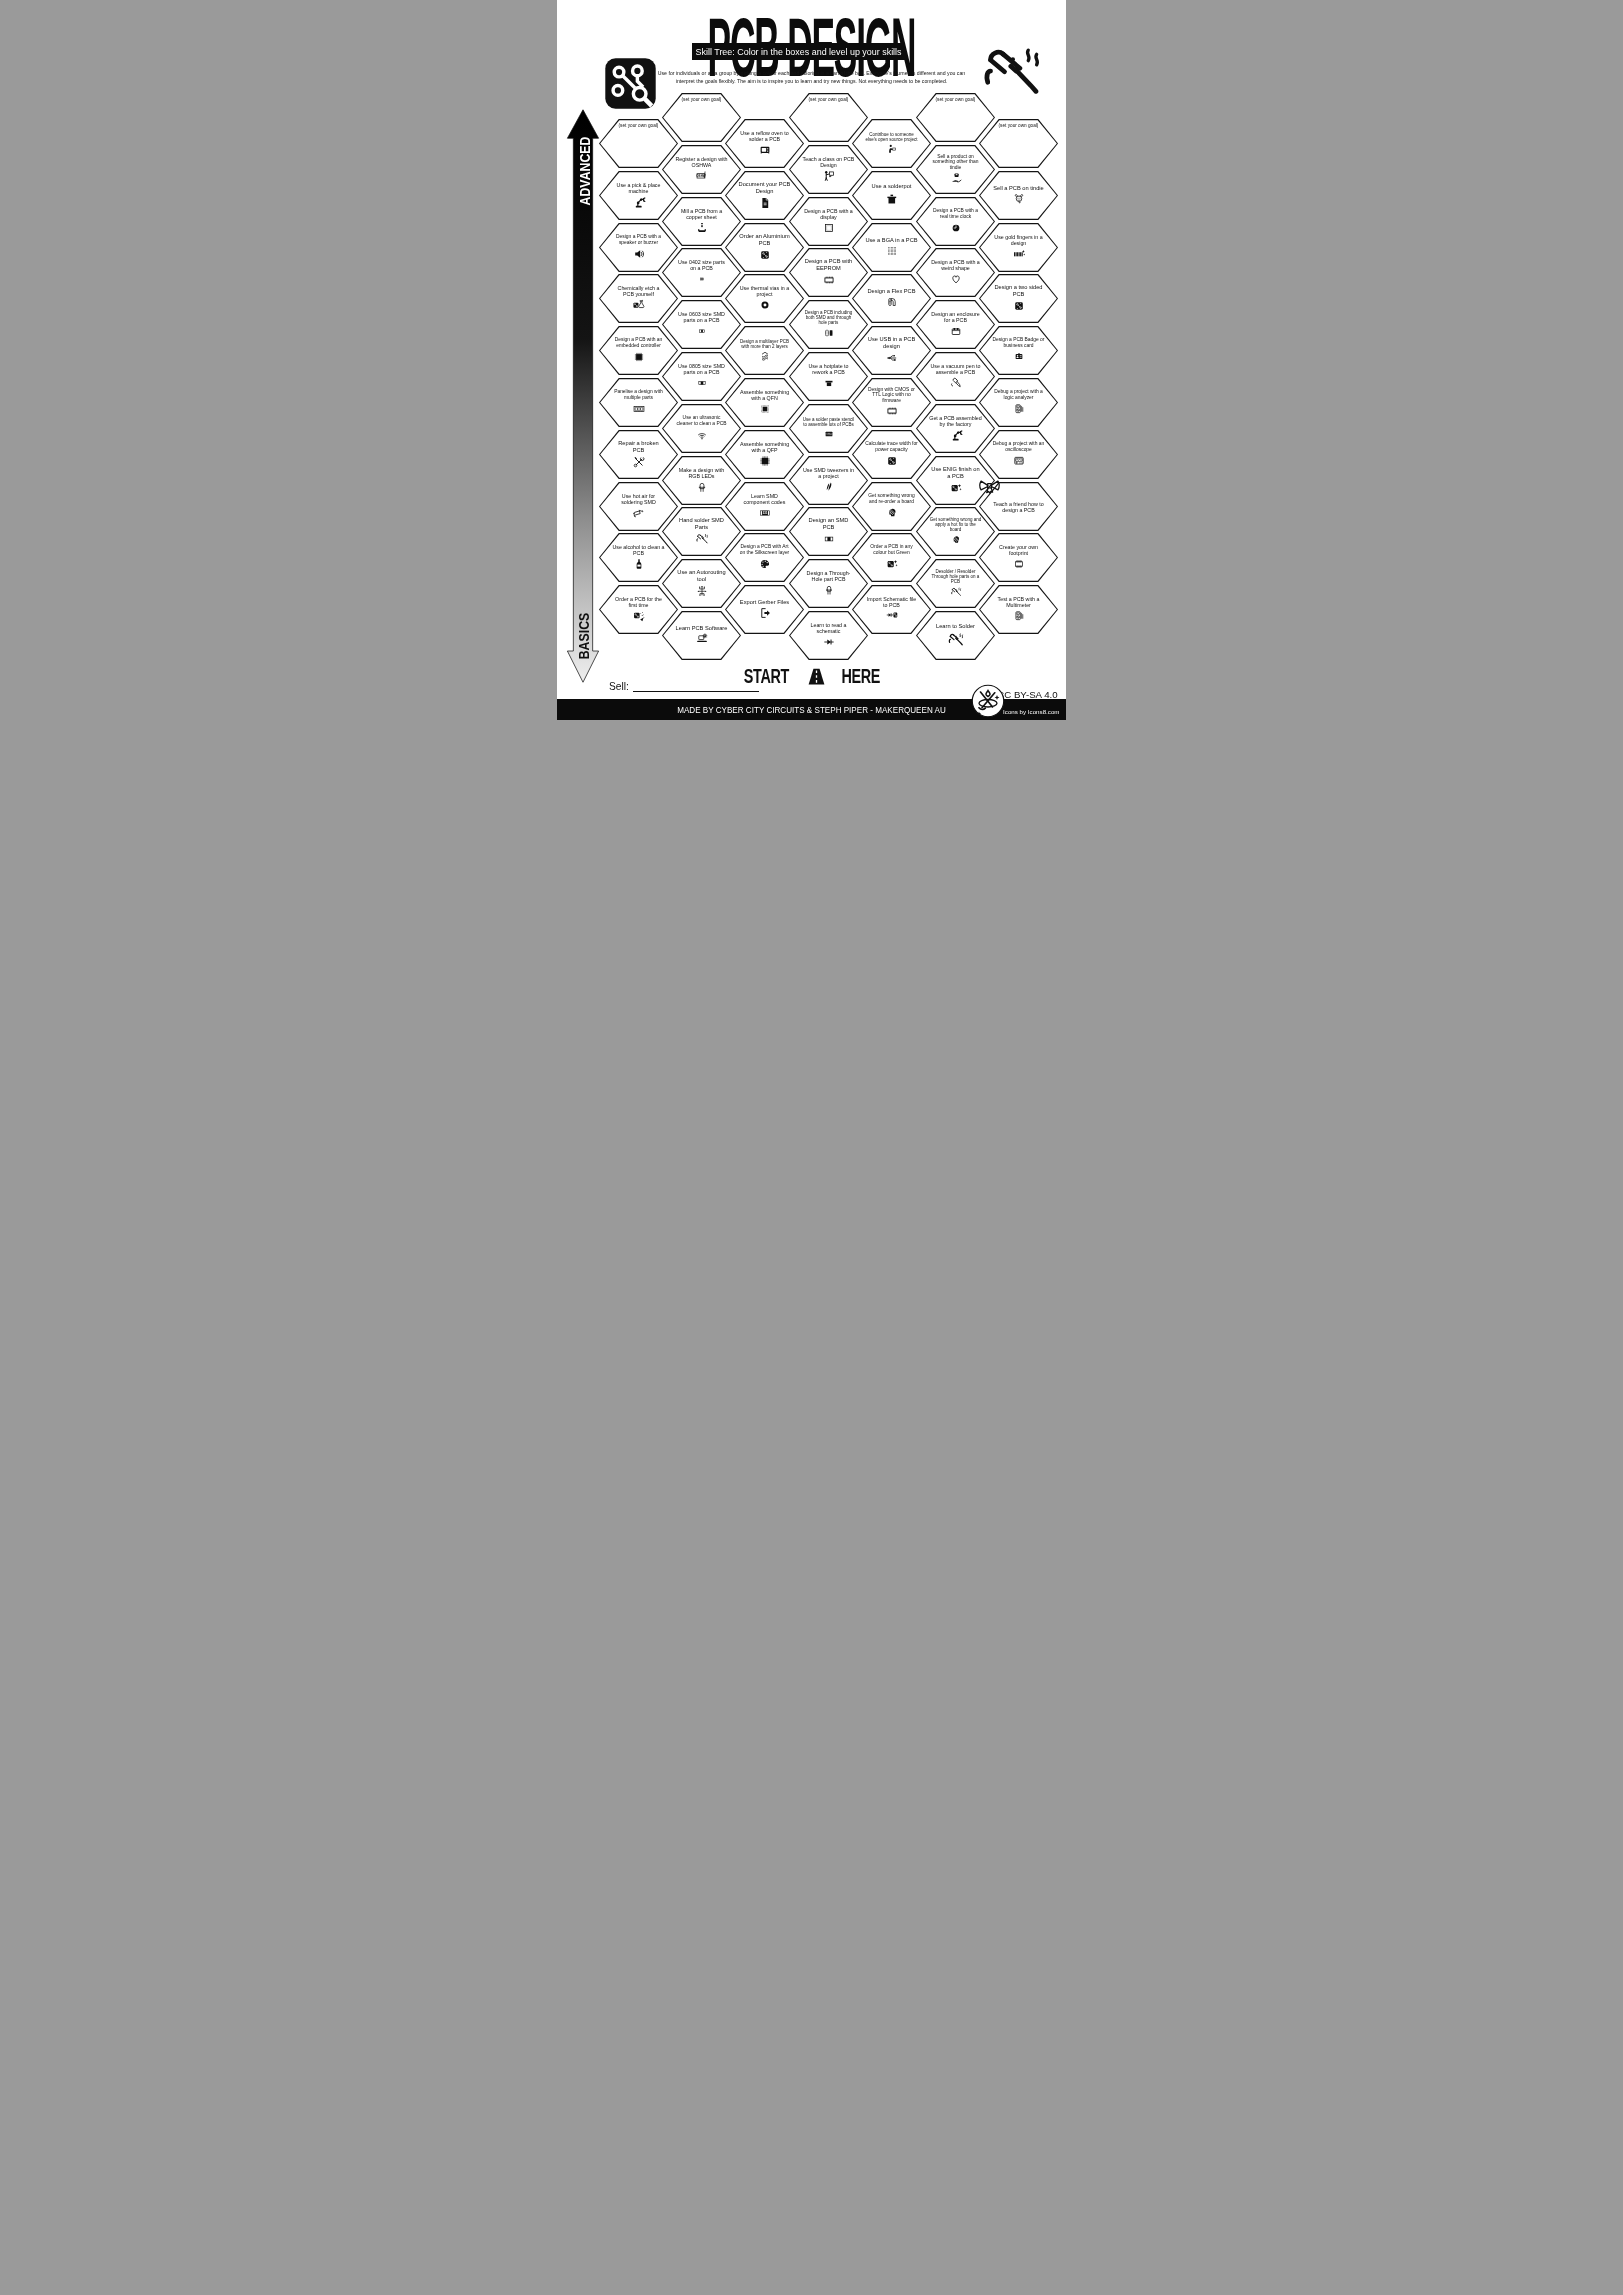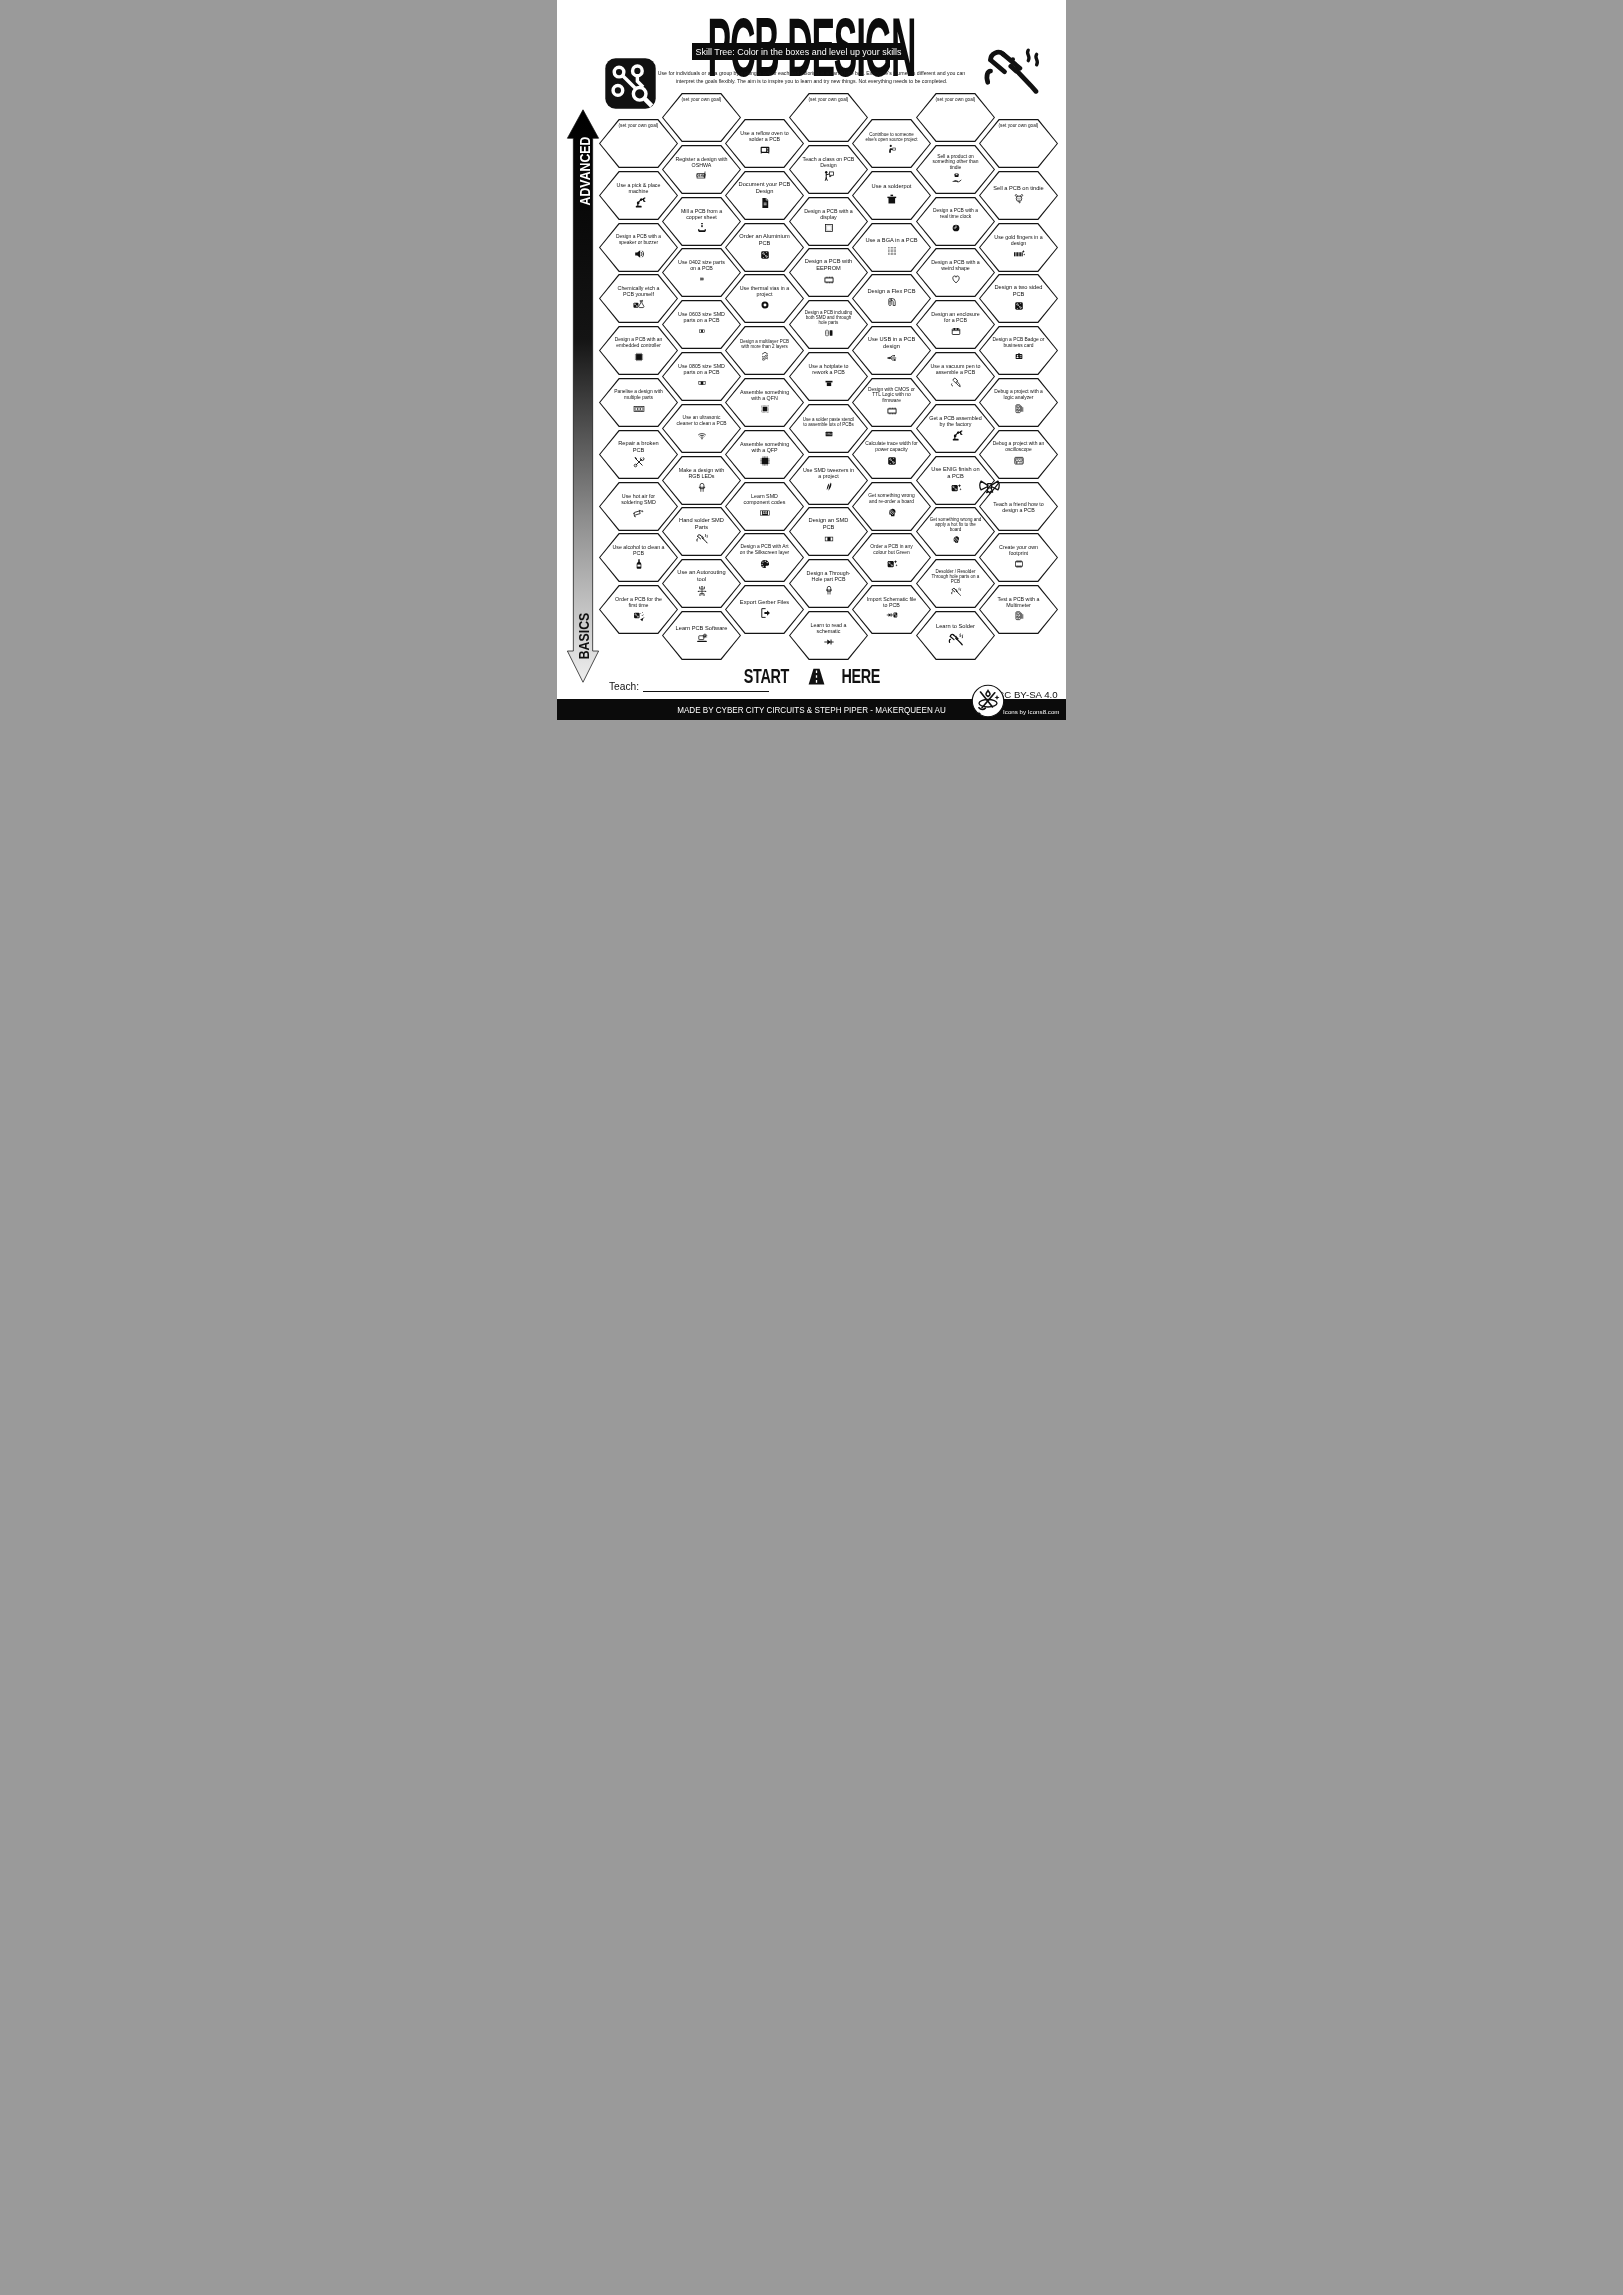--- a/index.html
+++ b/index.html
@@ -1171,21 +1171,21 @@
   <div class="start">
     <span class="start-word">START</span>
     <svg width="25" height="21" viewBox="0 0 48 48">
         <path d="M17 6h14l11 36H6z" fill="#111"></path>
         <path d="M24 10v28" stroke="#fff" stroke-width="3" stroke-dasharray="6 5"></path>
       </svg>
     <span class="start-word">HERE</span>
   </div>
 
   <div class="name-row">
-    <span class="lbl">Teach:</span>
+    <span class="lbl">Sell:</span>
     <div class="name-line"></div>
   </div>
 
   <div class="license">CC BY-SA 4.0</div>
   <svg class="maker-badge" viewBox="0 0 48 48">
       <circle cx="24" cy="24" r="21" fill="#fff" stroke="#111" stroke-width="1.6"></circle>
       <g stroke="#111" stroke-width="2.2" fill="none" stroke-linecap="round">
         <path d="M14 12l16 20"></path>
         <path d="M33 13L16 33"></path>
         <path d="M12 33c2.5 3 6 3 8.5.5"></path>

